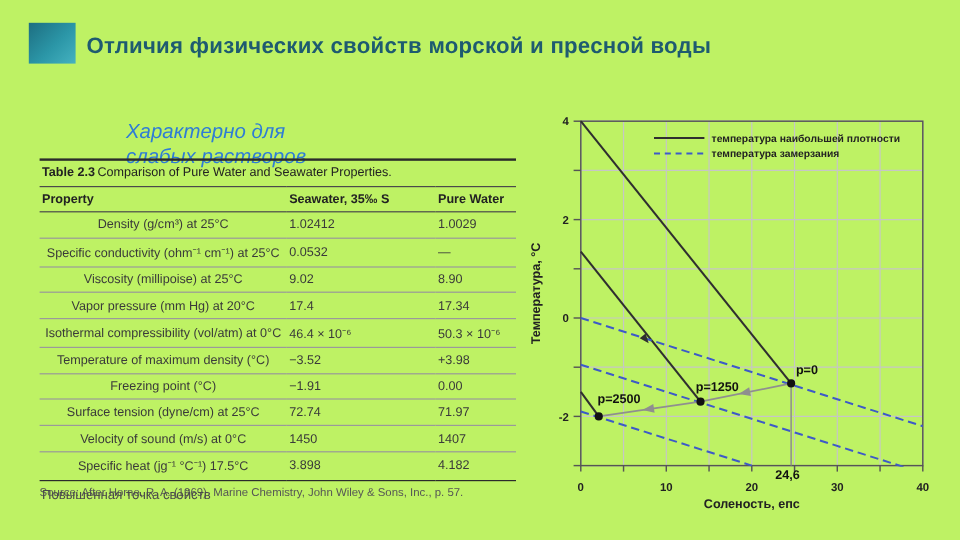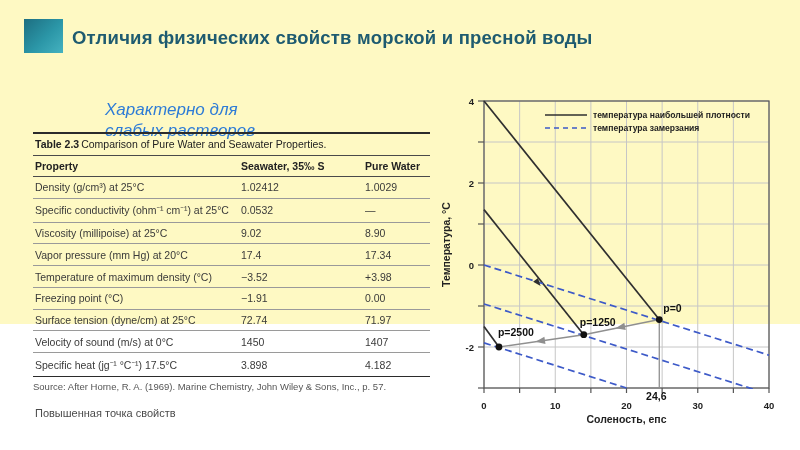--- a/index.html
+++ b/index.html
@@ -1,38 +1,38 @@
 <!DOCTYPE html>
 <html><head>
 <meta charset="utf-8">
 <style>
   * { margin:0; padding:0; box-sizing:border-box; }
   html,body { width:800px; height:450px; background:#ffffff; overflow:hidden;
               font-family:"Liberation Sans", sans-serif; }
-  .slide { position:relative; width:800px; height:324px; background:#fef9c3; }
+  .slide { position:relative; width:800px; height:450px; background:#bef264; }
 
   .accent-square { position:absolute; left:24px; top:19px; width:39px; height:34px;
                    background:linear-gradient(135deg,#1d6e81 0%,#2b96a7 55%,#45b2c0 100%); }
   .slide-title { position:absolute; left:72px; top:27px; width:660px;
                  font-size:18.5px; font-weight:bold; color:#1e5b70; letter-spacing:.2px; }
 
   .annotation { position:absolute; left:105px; top:99px; width:190px;
                 font-size:17px; line-height:21px; color:#2e7cd6;font-style:italic; }
 
   .table-figure { position:absolute; left:33px; top:132px; width:397px;
                   border-top:2px solid #2b2b2b; color:#3a3a3a; }
   .caption { padding:4px 0 5px 2px; font-size:10.5px; color:#222; }
   .caption b { margin-right:2px; }
   table { width:100%; border-collapse:collapse; border-top:1.5px solid #4a4a4a;
           border-bottom:1.7px solid #2b2b2b; table-layout:fixed; }
   col.c-prop { width:206px; } col.c-sea { width:124px; } col.c-pure { width:67px; }
   th { font-size:10.5px; font-weight:bold; color:#222; padding:4px 2px;
        border-bottom:1.5px solid #4a4a4a; text-align:left; }
   th.num, td.num { text-align:left; }
-  td { font-size:10.5px; padding:4.4px 2px; border-bottom:1px solid #9a9a9a; }
+  td { font-size:10.5px; padding:4.4px 2px; border-bottom:1px solid #9a9a9a;text-align:center; }
   tbody tr:last-child td { border-bottom:none; }
   .source { margin-top:4px; font-size:9.5px; color:#555; }
 
   .footer-note { position:absolute; left:35px; top:407px; font-size:11px; color:#4a4a4a; }
 
   .chart-wrap { position:absolute; left:440px; top:85px; width:345px; height:360px; }
   svg text.tick   { font:bold 9.5px "Liberation Sans", sans-serif; fill:#222; }
   svg text.plabel { font:bold 10.5px "Liberation Sans", sans-serif; fill:#111; }
   svg text.legend { font:bold 8.6px "Liberation Sans", sans-serif; fill:#222; }
   svg text.axis   { font:bold 10.5px "Liberation Sans", sans-serif; fill:#222; }
@@ -77,20 +77,25 @@
           </tr>
           <tr>
             <td>Viscosity (millipoise) at 25°C</td>
             <td class="num">9.02</td>
             <td class="num">8.90</td>
           </tr>
           <tr>
             <td>Vapor pressure (mm Hg) at 20°C</td>
             <td class="num">17.4</td>
             <td class="num">17.34</td>
+          </tr>
+          <tr>
+            <td>Isothermal compressibility (vol/atm) at 0°C</td>
+            <td class="num">46.4 × 10⁻⁶</td>
+            <td class="num">50.3 × 10⁻⁶</td>
           </tr>
           <tr>
             <td>Temperature of maximum density (°C)</td>
             <td class="num">−3.52</td>
             <td class="num">+3.98</td>
           </tr>
           <tr>
             <td>Freezing point (°C)</td>
             <td class="num">−1.91</td>
             <td class="num">0.00</td>

